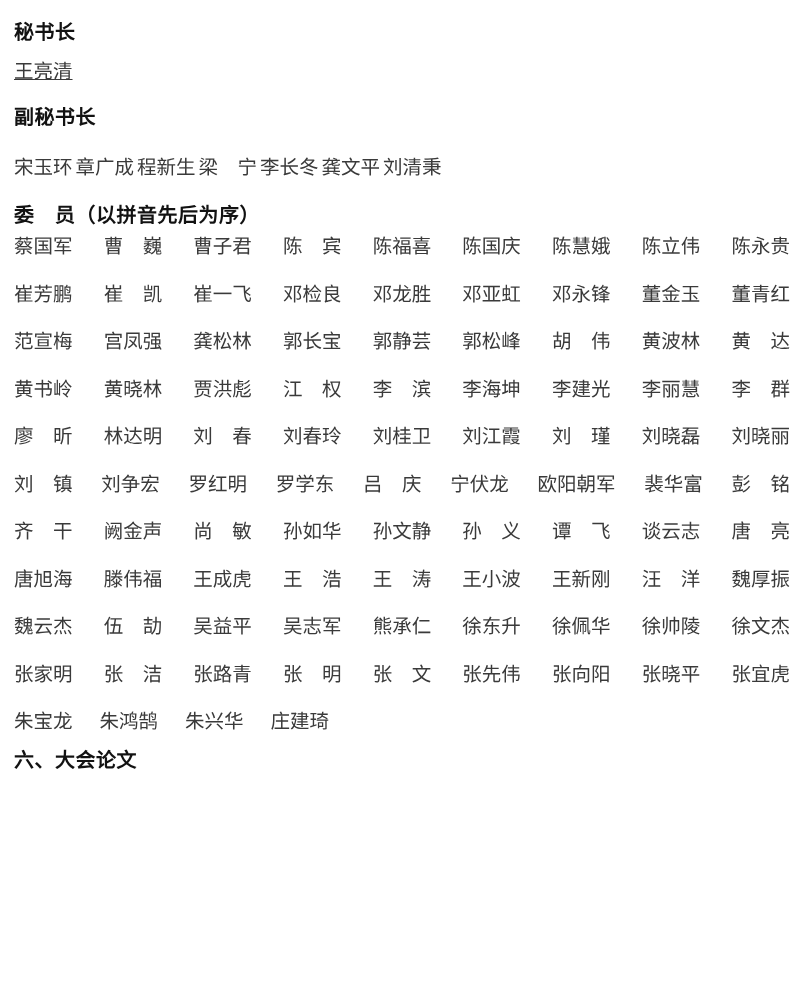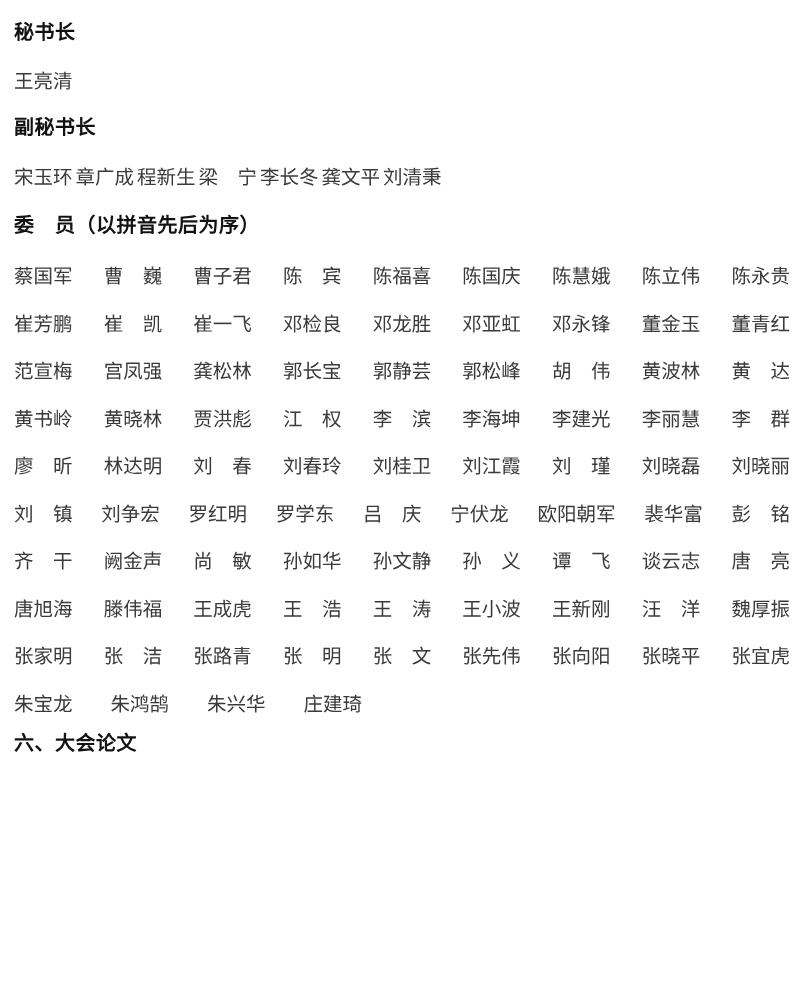--- a/index.html
+++ b/index.html
@@ -27,43 +27,43 @@
     letter-spacing: 0.5px;
   }
   .heading.sg { margin-top: 0; }
   .heading.dsg { margin-top: 21px; }
   .heading.members { margin-top: 23px; }
   .heading.papers { margin-top: 14px; }
   .line {
     font-size: 19.5px;
     line-height: 24px;
   }
-  .sg-names { margin-top: 26px; }
+  .sg-names { margin-top: 16px; text-decoration: underline; }
   .deputy-row {
     display: flex;
     justify-content: flex-start;
     gap: 3px;
     margin-top: 27px;
     font-size: 19.5px;
     line-height: 24px;
     white-space: nowrap;
   }
   .member-rows { margin: 0; }
   .member-row {
     display: flex;
     justify-content: space-between;
     margin-top: 23.5px;
     font-size: 19.5px;
     line-height: 24px;
     white-space: nowrap;
   }
-  .member-row:first-child { margin-top: 28px; }
+  .member-row:first-child { margin-top: 8px; }
   .member-row.partial {
     justify-content: flex-start;
-    gap: 38px;
+    gap: 27px;
   }
   .member-name { display: inline-block; }
 </style>
 </head>
 <body>
 
 <div class="page">
 
   <div class="heading sg">秘书长</div>
 
@@ -166,20 +166,31 @@
         <span class="member-name">滕伟福</span>
         <span class="member-name">王成虎</span>
         <span class="member-name">王　浩</span>
         <span class="member-name">王　涛</span>
         <span class="member-name">王小波</span>
         <span class="member-name">王新刚</span>
         <span class="member-name">汪　洋</span>
         <span class="member-name">魏厚振</span>
       </div>
       <div class="member-row">
+        <span class="member-name">魏云杰</span>
+        <span class="member-name">伍　劼</span>
+        <span class="member-name">吴益平</span>
+        <span class="member-name">吴志军</span>
+        <span class="member-name">熊承仁</span>
+        <span class="member-name">徐东升</span>
+        <span class="member-name">徐佩华</span>
+        <span class="member-name">徐帅陵</span>
+        <span class="member-name">徐文杰</span>
+      </div>
+      <div class="member-row">
         <span class="member-name">张家明</span>
         <span class="member-name">张　洁</span>
         <span class="member-name">张路青</span>
         <span class="member-name">张　明</span>
         <span class="member-name">张　文</span>
         <span class="member-name">张先伟</span>
         <span class="member-name">张向阳</span>
         <span class="member-name">张晓平</span>
         <span class="member-name">张宜虎</span>
       </div>

